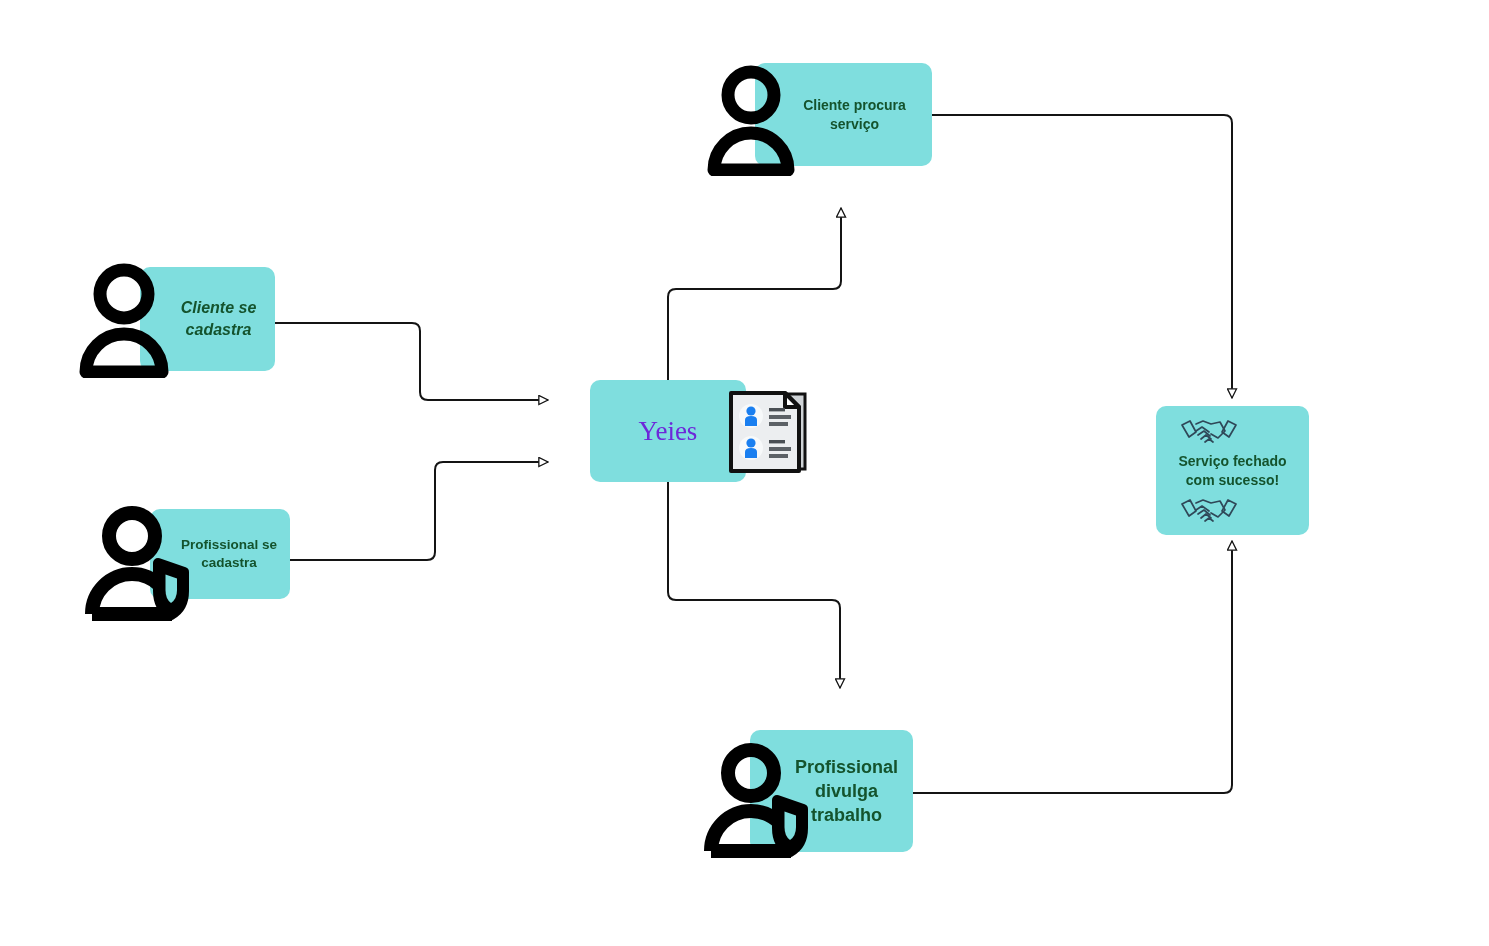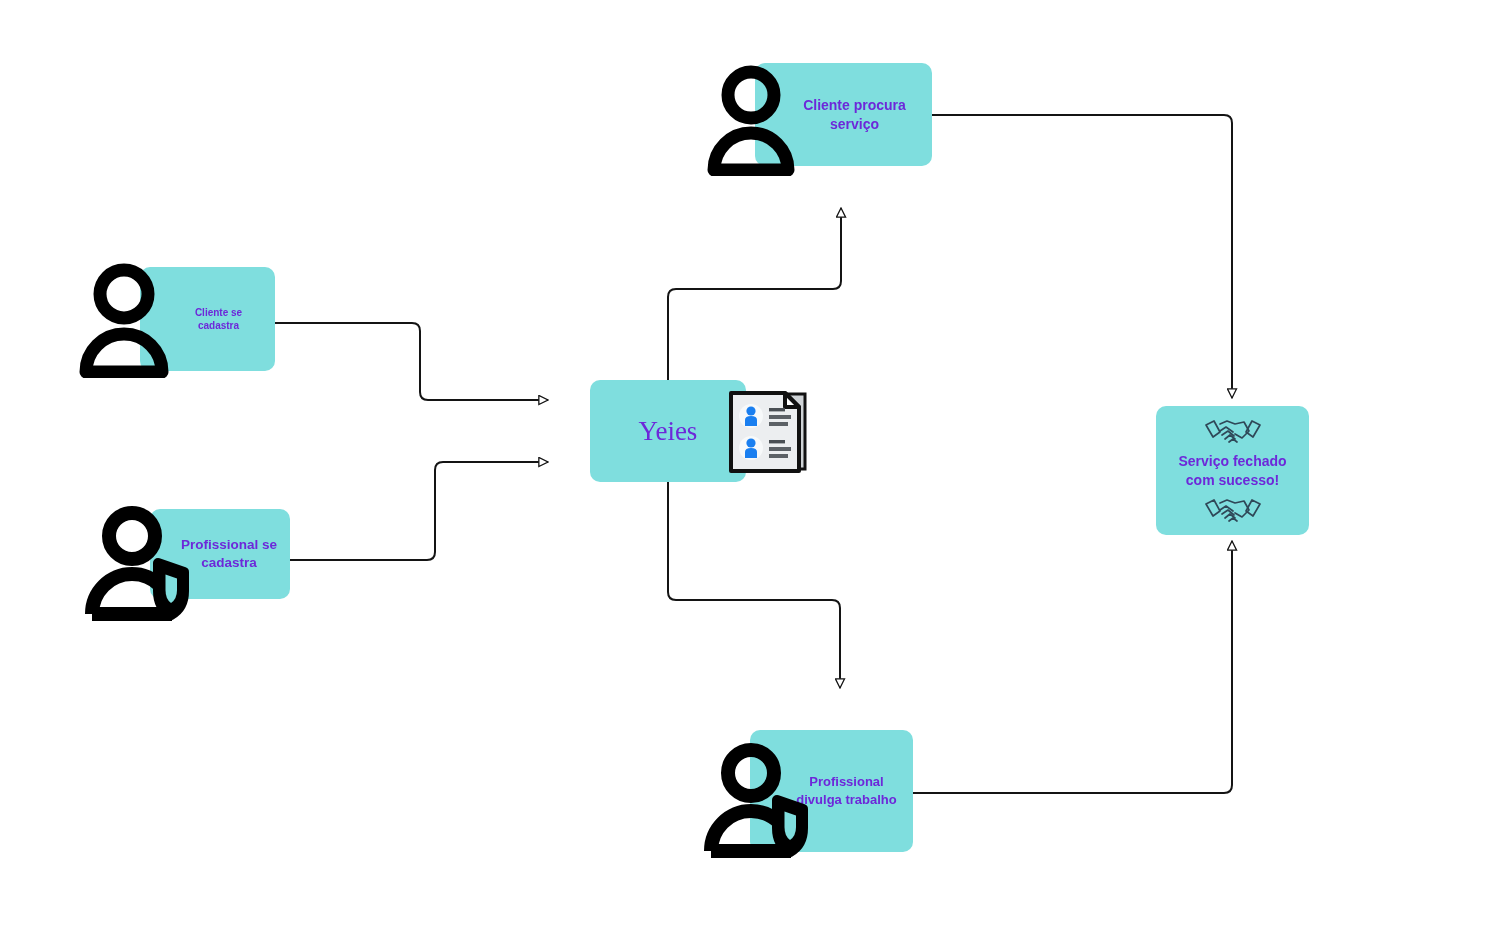--- a/index.html
+++ b/index.html
@@ -32,21 +32,21 @@
     box-sizing: border-box;
     border-radius: 10px;
     display: flex;
     align-items: center;
     justify-content: center;
     text-align: center;
   }
   .node-label {
     font-family: "Liberation Sans", sans-serif;
     font-weight: bold;
-    color: #6d28d9;
+    color: #14532d;
     line-height: 1.35;
     white-space: pre-line;
     z-index: 3;
     position: relative;
   }
   .node-label.serif {
     font-family: "Liberation Serif", serif;
     font-weight: normal;
   }
   .person-icon {
@@ -60,21 +60,21 @@
     pointer-events: none;
   }
   .hs-icon {
     position: absolute;
     z-index: 4;
     pointer-events: none;
   }
   .success-inner {
     display: flex;
     flex-direction: column;
-    align-items: center;
+    align-items: flex-start;
     justify-content: center;
     gap: 2px;
   }
 </style>
 </head>
 <body>
 
 <div id="canvas">
 
   <svg class="edge-layer" viewBox="0 0 1489 946" width="1489" height="946">
@@ -95,21 +95,21 @@
     <path d="M 932 115 H 1224 Q 1232 115 1232 123 V 398" fill="none" stroke="#141414" stroke-width="2" marker-end="url(#ah)"></path>
 
     <path d="M 913 793 H 1224 Q 1232 793 1232 785 V 541" fill="none" stroke="#141414" stroke-width="2" marker-end="url(#ah)"></path>
   </svg>
 
   <div class="node" style="left:140px; top:267px; width:135px; height:104px; background:#7FDEDE;">
     <svg class="person-icon" style="left:-62px; top:-5px;" width="104" height="116" viewBox="0 0 104 116">
       <circle cx="46" cy="32" r="24" fill="none" stroke="#000000" stroke-width="13"></circle>
       <path d="M 8 110 A 38 38 0 0 1 84 110 Z" fill="none" stroke="#000000" stroke-width="13" stroke-linejoin="round"></path>
     </svg>
-    <div class="node-label" style="font-size:10px; padding-left:22px;">Cliente se
+    <div class="node-label" style="font-size:16px; padding-left:22px;font-style:italic;">Cliente se
 cadastra</div>
   </div>
 
   <div class="node" style="left:150px; top:509px; width:140px; height:90px; background:#7FDEDE;">
     <svg class="person-icon" style="left:-65px; top:-4px;" width="116" height="116" viewBox="0 0 116 116">
       <circle cx="47" cy="31" r="23" fill="none" stroke="#000000" stroke-width="14"></circle>
       <path d="M 7 109 A 40 40 0 0 1 87 109" fill="none" stroke="#000000" stroke-width="14" stroke-linejoin="round"></path>
       <path d="M 7 109 H 87" stroke="#000000" stroke-width="14" stroke-linecap="butt"></path>
       <path d="M 73 58 L 99 67 V 86 Q 99 103 86 110 Q 73 103 73 86 Z" fill="#000000" stroke="#000000" stroke-width="10" stroke-linejoin="round"></path>
       <path d="M 80.5 69.5 L 92 73.5 V 85 Q 92 94 86 98 Q 80.5 94 80.5 85 Z" fill="#7FDEDE"></path>
@@ -149,21 +149,21 @@
   </div>
 
   <div class="node" style="left:750px; top:730px; width:163px; height:122px; background:#7FDEDE;">
     <svg class="person-icon" style="left:-46px; top:12px;" width="116" height="116" viewBox="0 0 116 116">
       <circle cx="47" cy="31" r="23" fill="none" stroke="#000000" stroke-width="14"></circle>
       <path d="M 7 109 A 40 40 0 0 1 87 109" fill="none" stroke="#000000" stroke-width="14" stroke-linejoin="round"></path>
       <path d="M 7 109 H 87" stroke="#000000" stroke-width="14" stroke-linecap="butt"></path>
       <path d="M 73 58 L 99 67 V 86 Q 99 103 86 110 Q 73 103 73 86 Z" fill="#000000" stroke="#000000" stroke-width="10" stroke-linejoin="round"></path>
       <path d="M 80.5 69.5 L 92 73.5 V 85 Q 92 94 86 98 Q 80.5 94 80.5 85 Z" fill="#7FDEDE"></path>
     </svg>
-    <div class="node-label" style="font-size:13px; padding-left:30px;">Profissional
+    <div class="node-label" style="font-size:18px; padding-left:30px;">Profissional
 divulga trabalho</div>
   </div>
 
   <div class="node" style="left:1156px; top:406px; width:153px; height:129px; background:#7FDEDE;">
     <div class="success-inner">
       <svg class="hs-icon" style="position:relative; left:0; top:0;" width="62" height="30" viewBox="0 0 62 30">
         <g fill="none" stroke="#2f4858" stroke-width="1.7" stroke-linejoin="round" stroke-linecap="round">
           <path d="M 4 9 L 12 5 L 18 16 L 11 21 Z"></path>
           <path d="M 58 9 L 50 5 L 44 16 L 51 21 Z"></path>
           <path d="M 18 8 L 25 5 L 33 8 L 42 6 L 47 15 L 40 22 L 33 18"></path>

